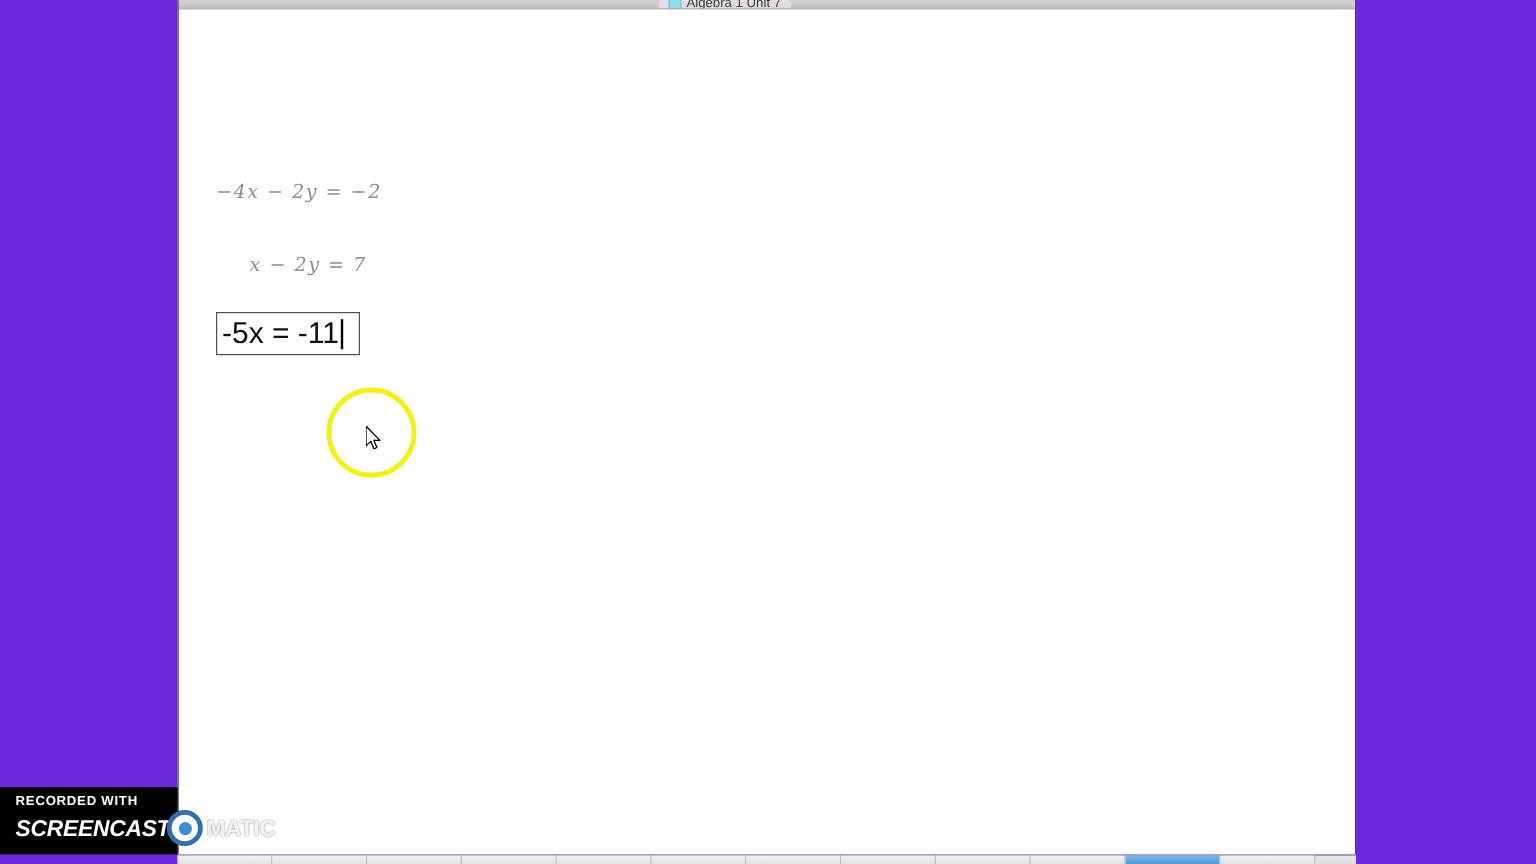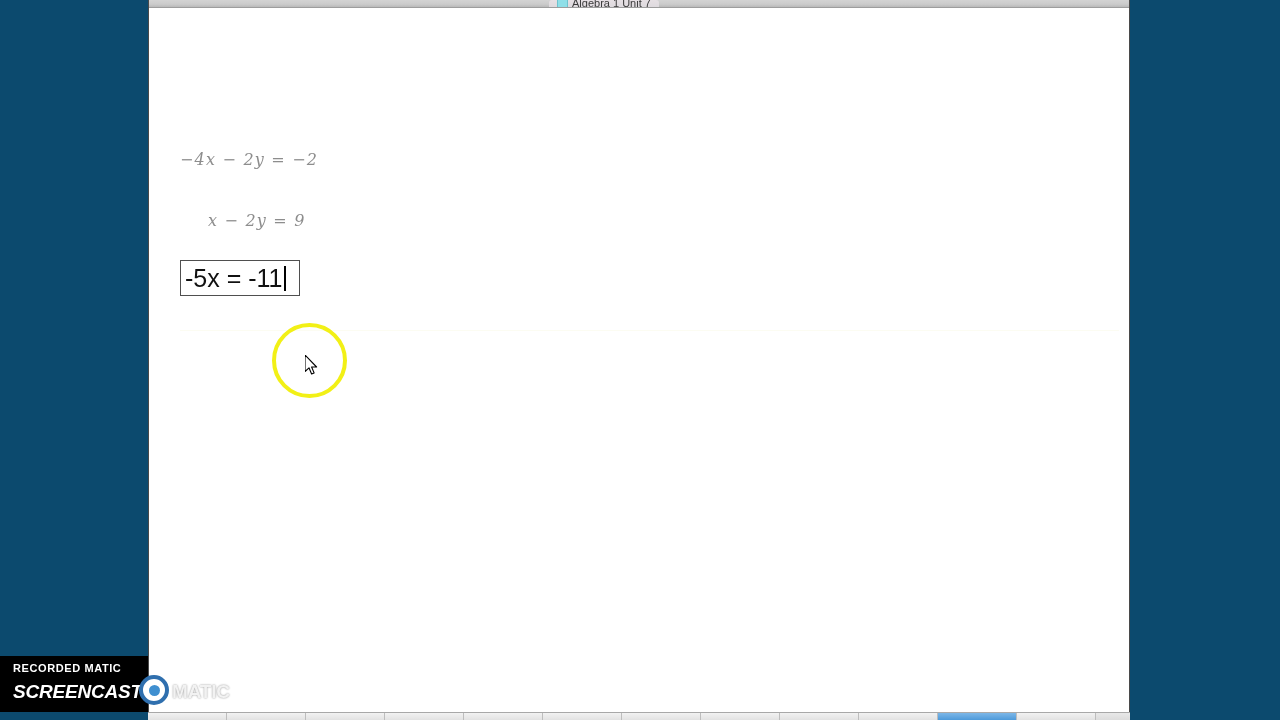--- a/index.html
+++ b/index.html
@@ -12,21 +12,21 @@
     height: 720px;
     overflow: hidden;
     font-family: "Liberation Sans", sans-serif;
     position: relative;
   }
 
   
   #screen {
     position: absolute;
     inset: 0;
-    background: #0c4a6e;
+    background: #6d28d9;
   }
 
   
   #window {
     position: absolute;
     left: 148px;
     top: 0px;
     width: 982px;
     height: 712px;
     background: #ffffff;
@@ -291,39 +291,39 @@
         <span id="tab-title">Algebra 1 Unit 7</span>
       </div>
     </div>
     <div id="tabstrip-bottom-line"></div>
 
     <div id="page">
 
 
 
       <div class="equation" id="equation-1">−4x − 2y = −2</div>
-      <div class="equation" id="equation-2">x − 2y = 9</div>
+      <div class="equation" id="equation-2">x − 2y = 7</div>
 
       <div id="answer-box">
         <span id="answer-text">-5x = -11</span>
         <span id="answer-caret"></span>
       </div>
 
       <div id="faint-rule"></div>
 
     </div>
   </div>
 
   <div id="cursor-highlight"></div>
   <svg id="cursor-arrow" viewBox="0 0 14 21">
     <polygon points="0,0 0,16.5 4,12.8 6.6,19 9.1,17.9 6.6,12 11.6,12" fill="#ffffff" stroke="#000000" stroke-width="1.1" stroke-linejoin="round"></polygon>
   </svg>
 
   <div id="watermark">
-    <div id="wm-line1">RECORDED MATIC</div>
+    <div id="wm-line1">RECORDED WITH</div>
     <div id="wm-line2">SCREENCAST</div>
   </div>
   <div id="wm-logo">
     <div id="wm-logo-dot"></div>
   </div>
   <div id="wm-line3">MATIC</div>
 
   <div id="taskbar">
       <div class="taskbar-item"></div>
       <div class="taskbar-item"></div>

